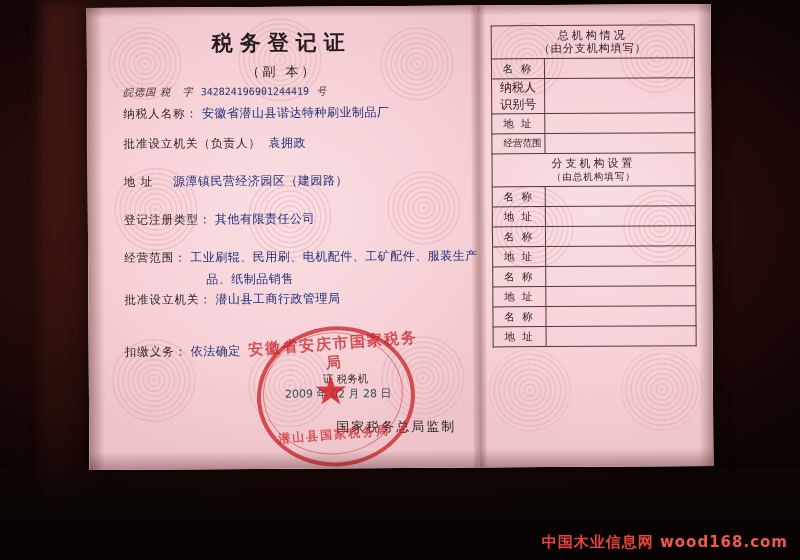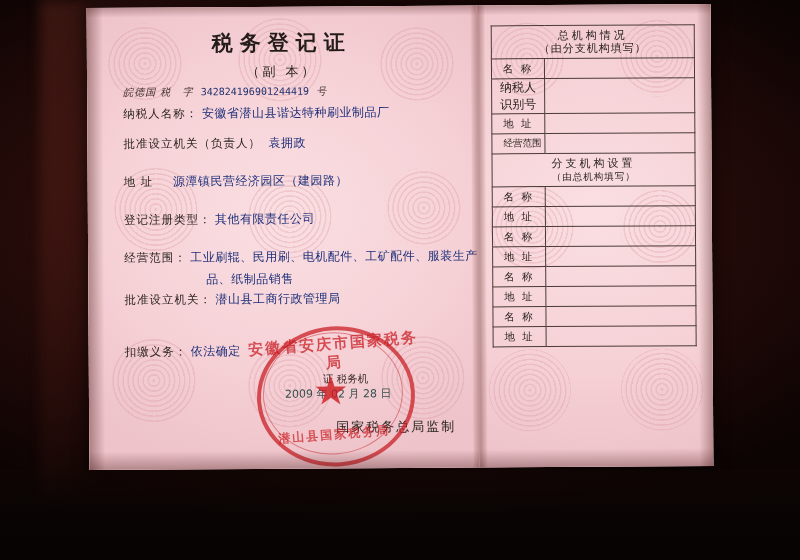--- a/index.html
+++ b/index.html
@@ -363,14 +363,18 @@
       <div class="page-edge-shadow-r"></div>
       <div class="page-top-shadow"></div>
       <div class="page-bottom-shadow"></div>
     </div>
 
     <div class="spine"></div>
   </div>
 
   <div class="cover-bottom"></div>
 
+  <div class="watermark">
+    <span>中国木业信息网</span>
+    <span class="dom">wood168.com</span>
+  </div>
 
 </div>
 
 </body></html>

